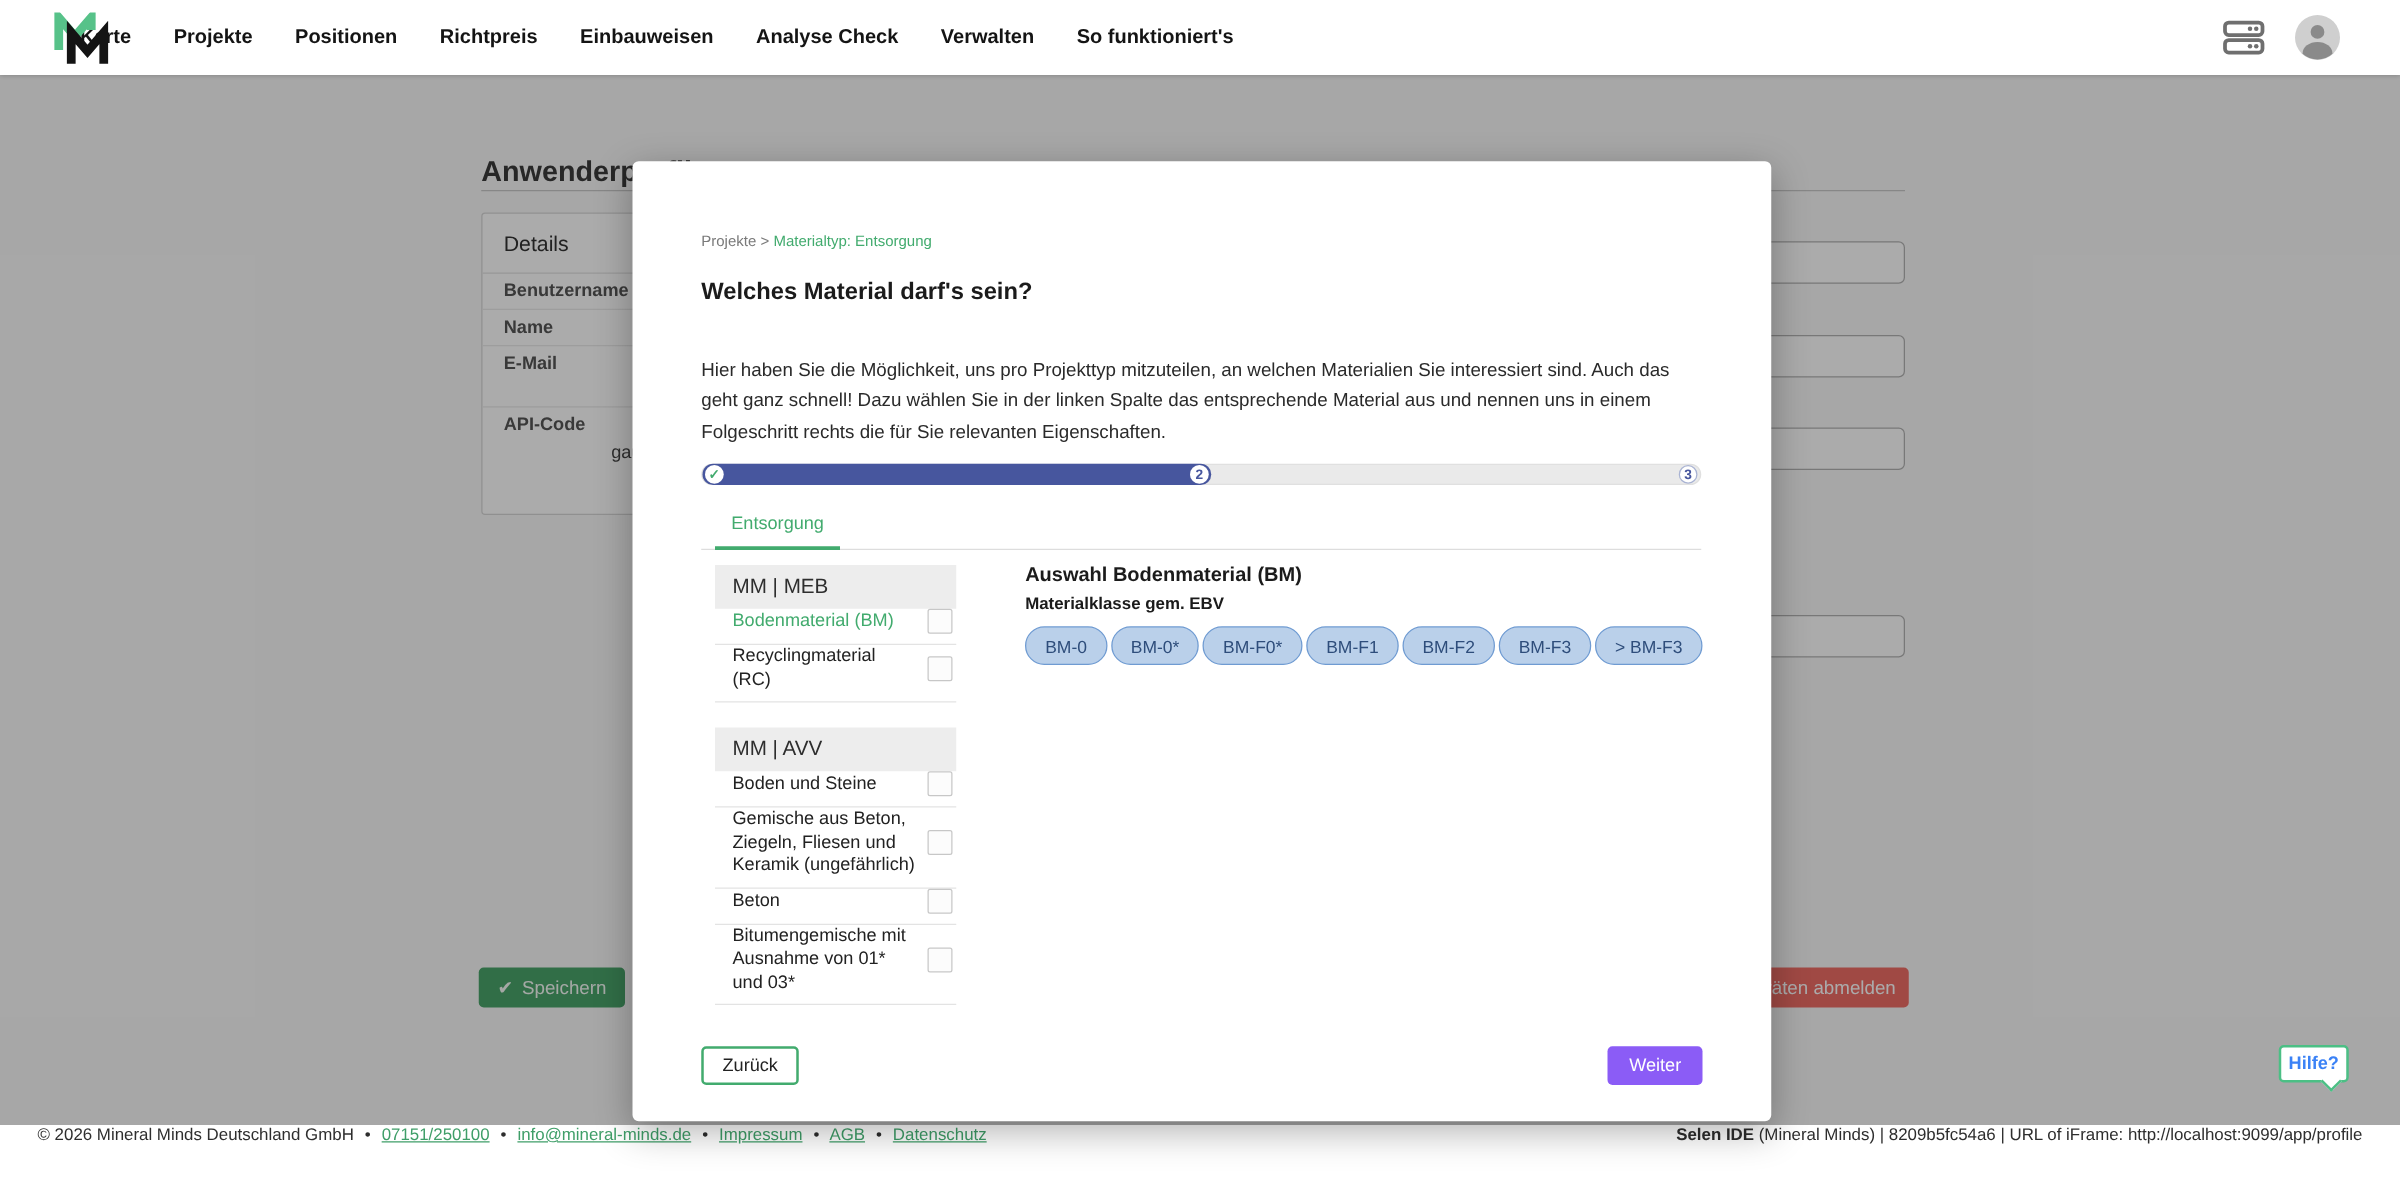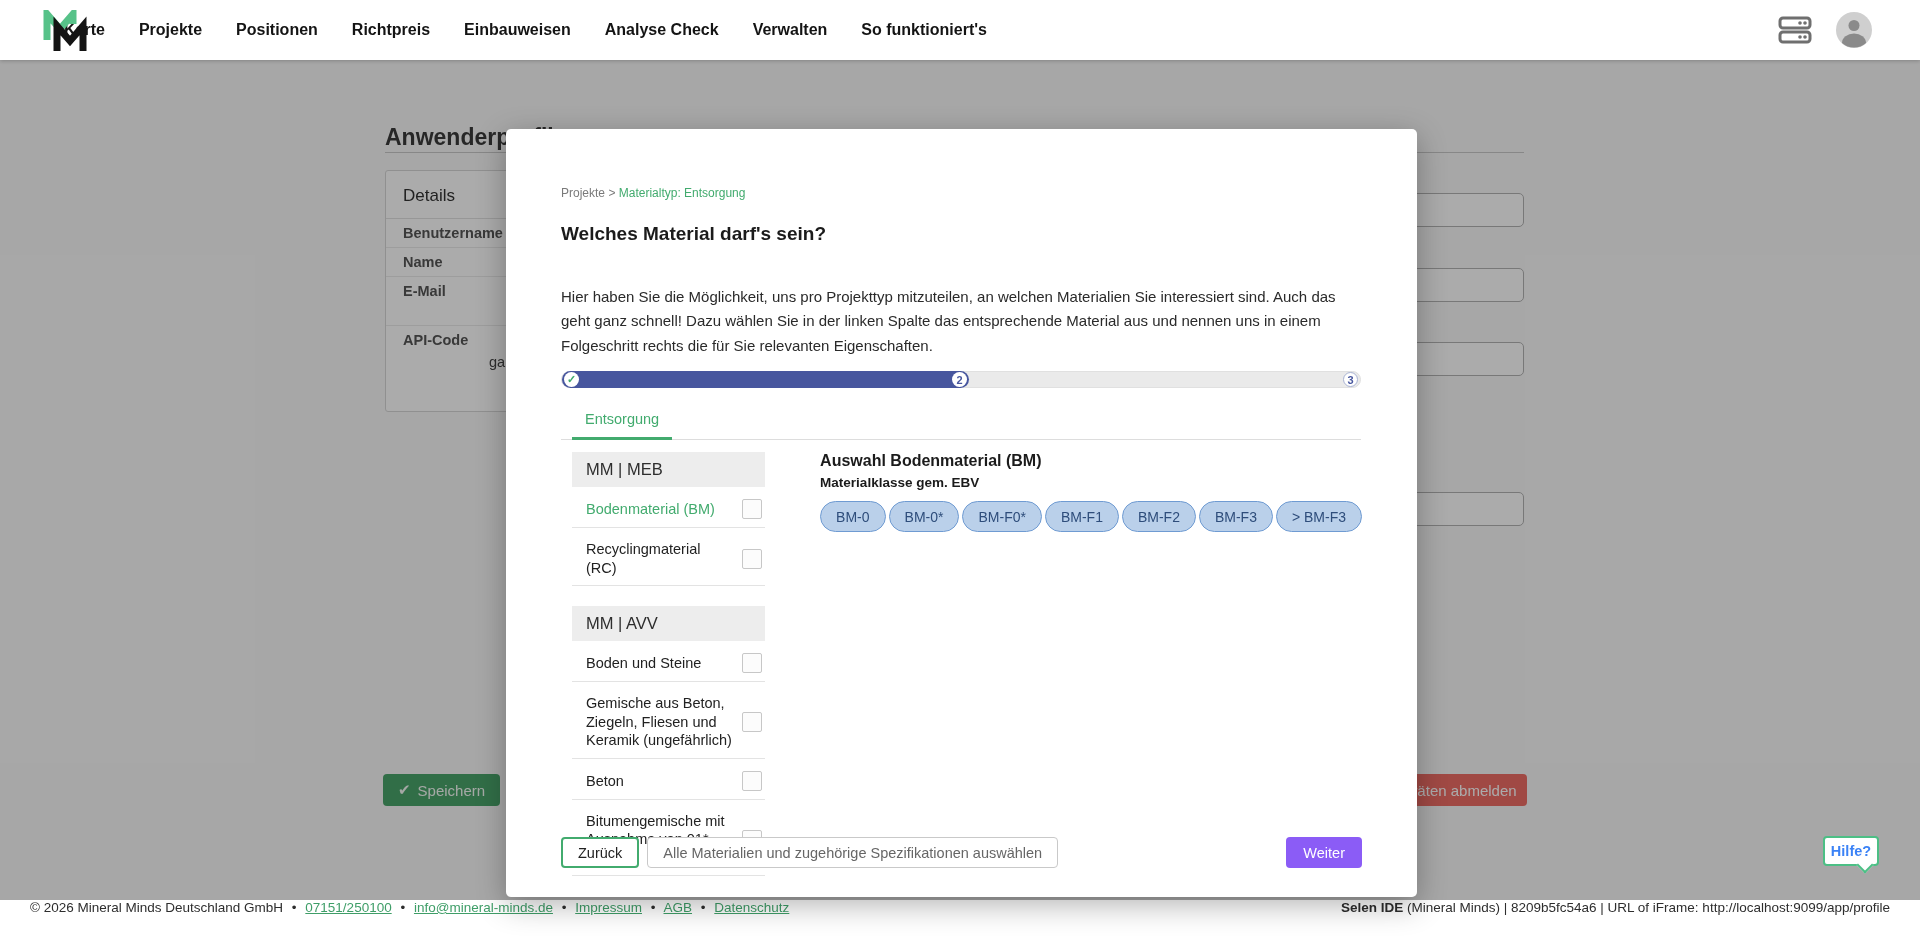--- a/index.html
+++ b/index.html
@@ -61,21 +61,21 @@
   .tabs { margin-top:22px; width:800px; border-bottom:1px solid #ddd; padding-left:11px; }
   .tab { display:inline-block; padding:0 13px 10px; font-size:14.5px; color:var(--accent-green,#42ab6e);
     border-bottom:3px solid var(--accent-green,#42ab6e); margin-bottom:-1px; cursor:pointer;text-align:center; }
 
   .modal-main { margin-top:12px; display:flex; }
   .mat-col { width:225px; margin-left:11px; }
   .group-header { height:35px; line-height:35px; background:#ededed; padding-left:14px;
     font-size:16.5px; color:#2e2e2e; }
   .group-header.second { margin-top:20px; }
   .mat-row { display:flex; align-items:center; justify-content:space-between;
-    padding:12px 3px 8px 14px; border-bottom:1px solid #e3e3e3; cursor:pointer; }
+    padding:0 3px 8px 14px; border-bottom:1px solid #e3e3e3; cursor:pointer; }
   .mat-label { font-size:14.5px; line-height:18.5px; color:#222; max-width:178px; }
   .mat-label.active { color:var(--accent-green,#42ab6e); }
   .checkbox { width:20px; height:20px; background:#fcfcfc; border:1px solid #c7c7c7;
     border-radius:2px; flex-shrink:0; margin-left:8px; cursor:pointer; }
 
   .sel-panel { margin-left:55px; }
   .sel-title { font-size:16px; font-weight:700; color:#1b1b1b; }
   .sel-subtitle { margin-top:5px; font-size:13.5px; font-weight:700; color:#1b1b1b; }
   .chips { margin-top:11px; display:flex; gap:3px; }
   .chip { height:31px; padding:0 15px; display:flex; align-items:center; font-size:14px;
@@ -230,21 +230,20 @@
         <span class="chip">BM-F1</span>
         <span class="chip">BM-F2</span>
         <span class="chip">BM-F3</span>
         <span class="chip">&gt; BM-F3</span>
       </div>
     </div>
   </div>
 
   <div class="modal-footer">
     <button class="btn btn-back">Zurück</button>
-    <button class="btn btn-selectall">Alle Materialien und zugehörige Spezifikationen auswählen</button>
     <button class="btn btn-next">Weiter</button>
   </div>
 </div>
 
 <div class="help-btn">Hilfe?</div>
 
 <div class="footer">
   <div class="footer-left">
     <span>© 2026 Mineral Minds Deutschland GmbH</span>
     <span class="fsep">•</span>

